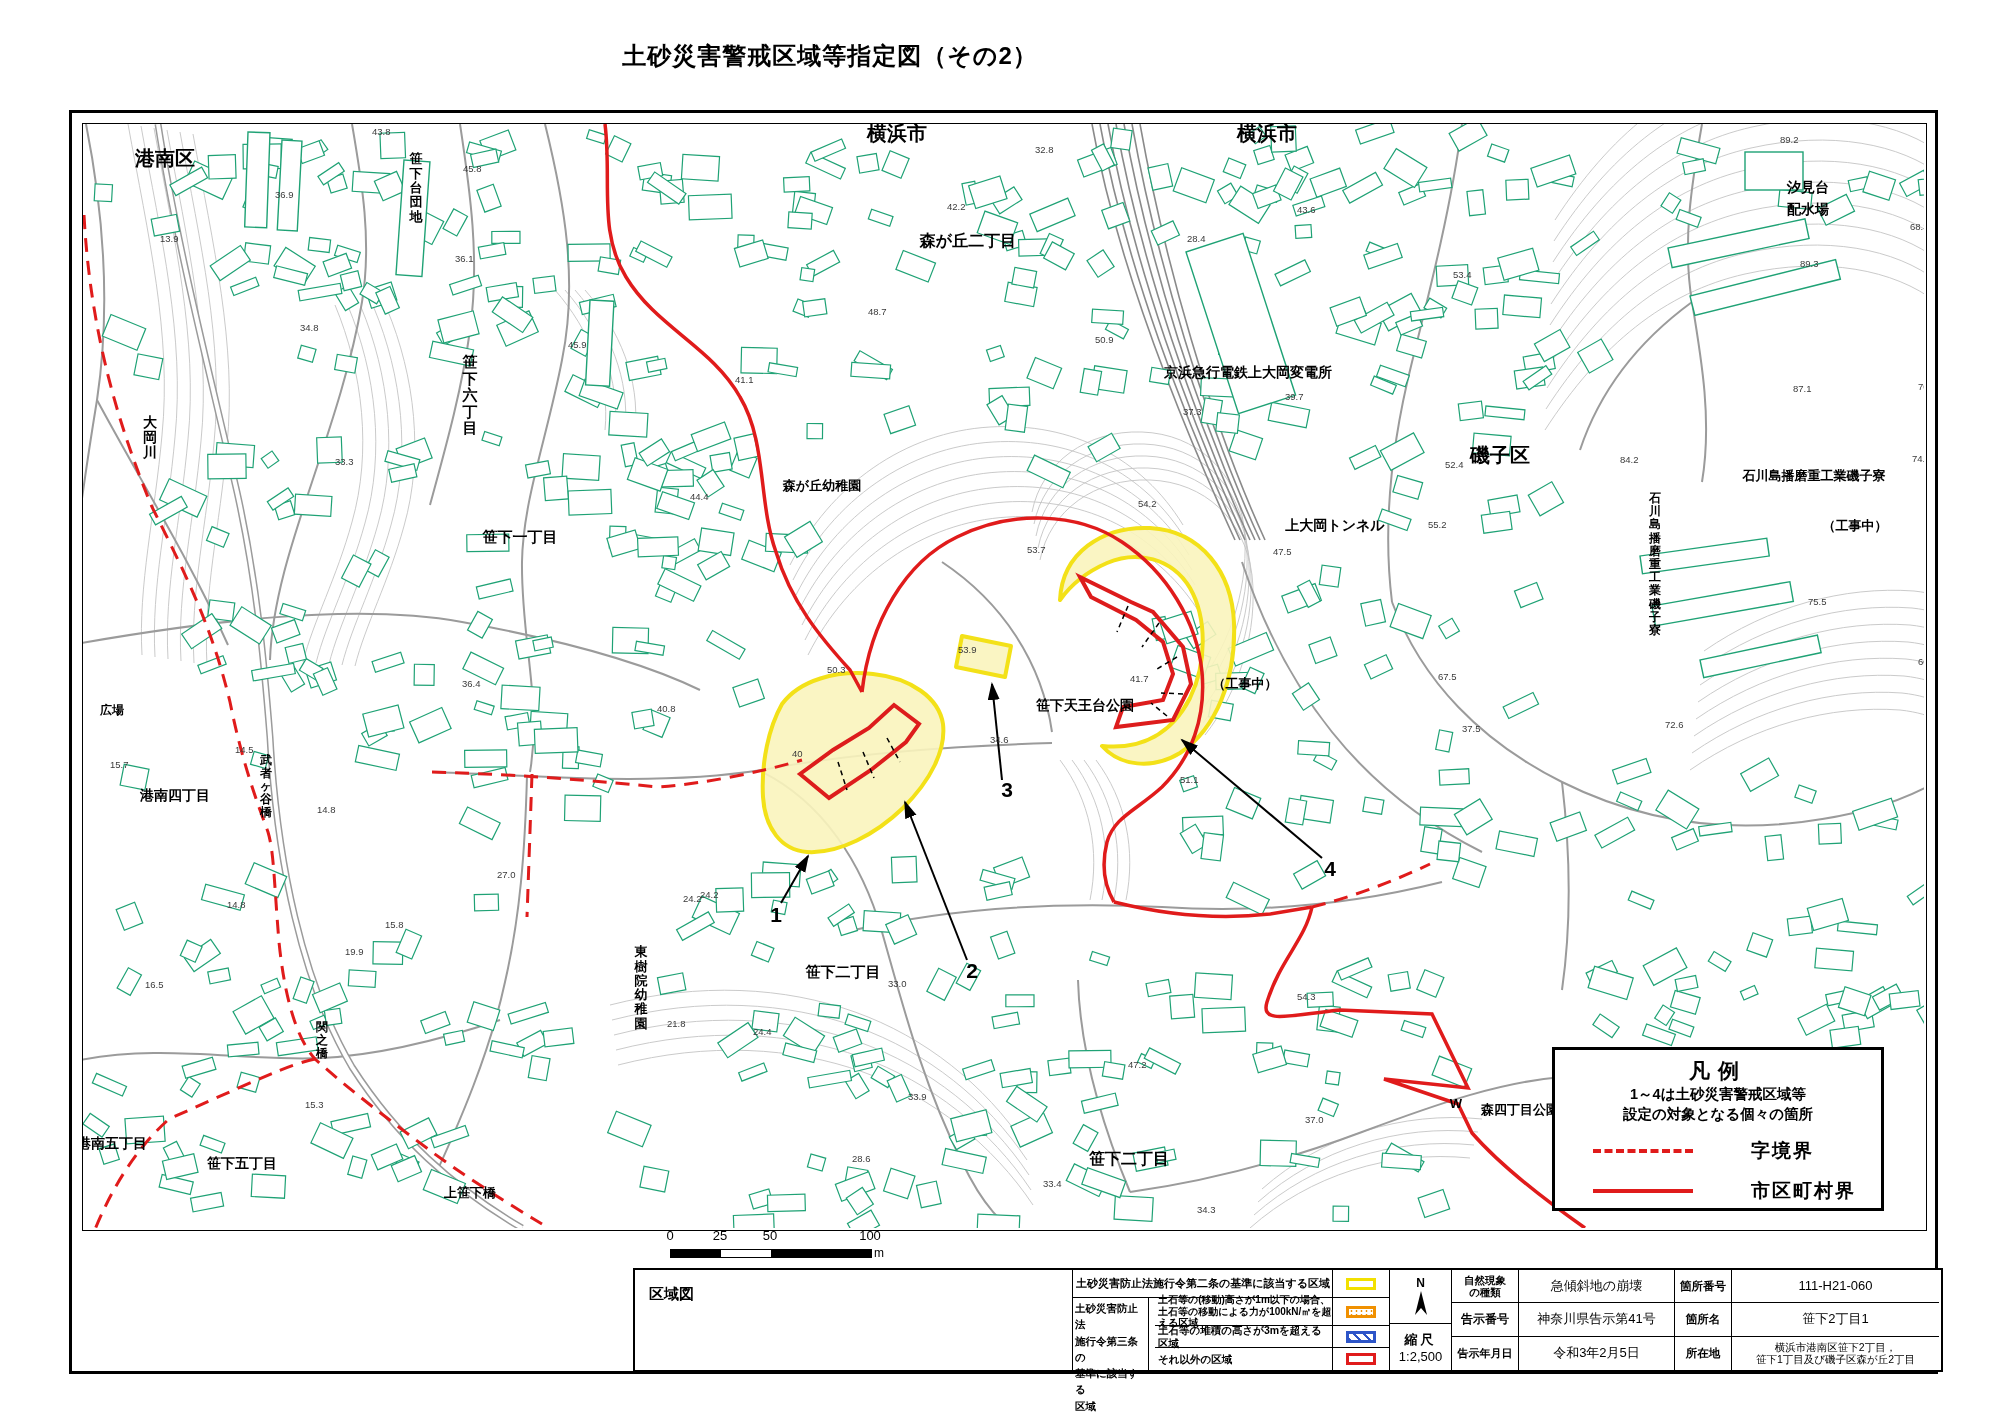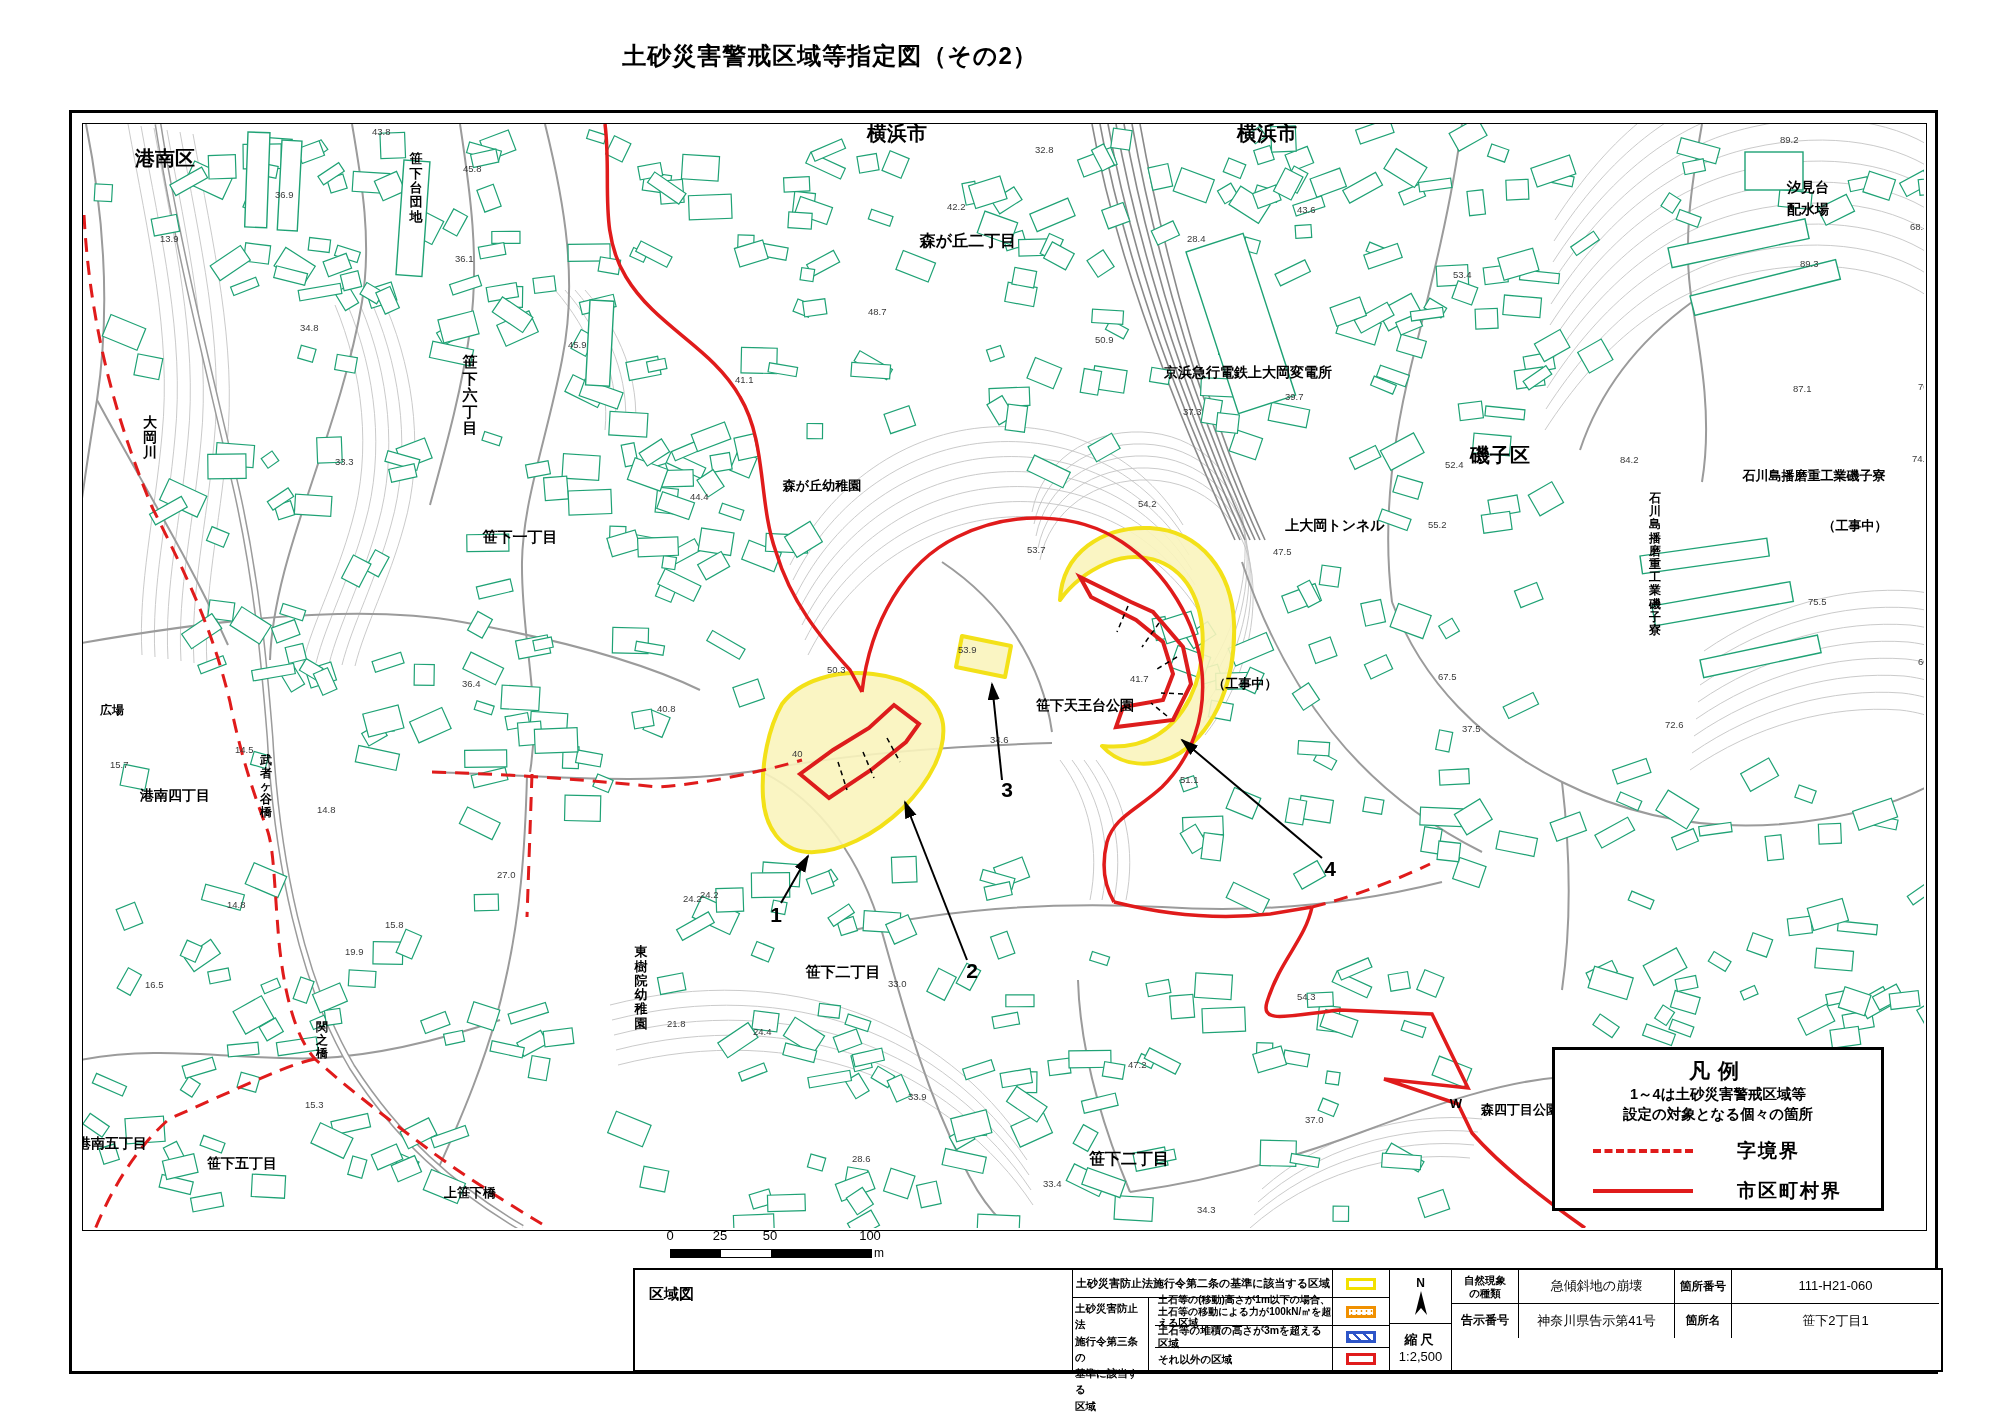--- a/index.html
+++ b/index.html
@@ -12,21 +12,21 @@
   #frame-inner{left:82px;top:123px;width:1843px;height:1106px;border:1px solid #000;}
   #map-area{left:83px;top:124px;width:1841px;height:1104px;overflow:hidden;}
   
   #legend{left:1552px;top:1047px;width:326px;height:158px;background:#fff;border:3px solid #000;z-index:5;}
   #legend .lg-title{text-align:center;font-size:21px;font-weight:bold;letter-spacing:8px;margin-top:7px;}
   #legend .lg-line{text-align:center;font-size:14.5px;font-weight:bold;line-height:1.35;}
   .lg-item{display:flex;align-items:center;margin:14px 0 0 38px;}
   .lg-sample{width:100px;height:0;}
   .lg-dashed{border-top:4px dashed #e01b1b;}
   .lg-solid{border-top:4px solid #e01b1b;}
-  .lg-label{font-size:19px;font-weight:bold;margin-left:44px;letter-spacing:2px;}
+  .lg-label{font-size:19px;font-weight:bold;margin-left:58px;letter-spacing:2px;}
   
   #scalebar{left:655px;top:1228px;width:250px;height:40px;z-index:4;}
   #scalebar .num{position:absolute;top:0;font-size:13px;transform:translateX(-50%);}
   #sb-bar{position:absolute;left:15px;top:21px;width:200px;height:7px;border:1px solid #000;display:flex;}
   #sb-bar div{height:100%;}
   #sb-unit{position:absolute;left:219px;top:18px;font-size:12px;}
   
   #btable{left:633px;top:1268px;width:1310px;height:104px;border:2px solid #000;display:flex;z-index:4;background:#fff;box-sizing:border-box;}
   #btable *{box-sizing:border-box;}
   .bt-left{width:438px;border-right:1px solid #000;padding:8px 0 0 14px;font-size:15px;font-weight:bold;line-height:2.1;}
@@ -947,14 +947,23 @@
       <div class="bt-rc w2">急傾斜地の崩壊</div>
       <div class="bt-rc lab w3" style="font-size:11.5px">箇所番号</div>
       <div class="bt-rc w4">111-H21-060</div>
     </div>
     <div class="bt-rrow">
       <div class="bt-rc lab w1" style="font-size:12px">告示番号</div>
       <div class="bt-rc w2">神奈川県告示第41号</div>
       <div class="bt-rc lab w3" style="font-size:11.5px">箇所名</div>
       <div class="bt-rc w4">笹下2丁目1</div>
     </div>
+    <div class="bt-rrow">
+      <div class="bt-rc lab w1" style="font-size:11px">告示年月日</div>
+      <div class="bt-rc w2">令和3年2月5日</div>
+      <div class="bt-rc lab w3" style="font-size:11.5px">所在地</div>
+      <div class="bt-rc w4">
+        <span class="small">横浜市港南区笹下2丁目，</span>
+        <span class="small">笹下1丁目及び磯子区森が丘2丁目</span>
+      </div>
+    </div>
   </div>
 </div>
 
 </body></html>

